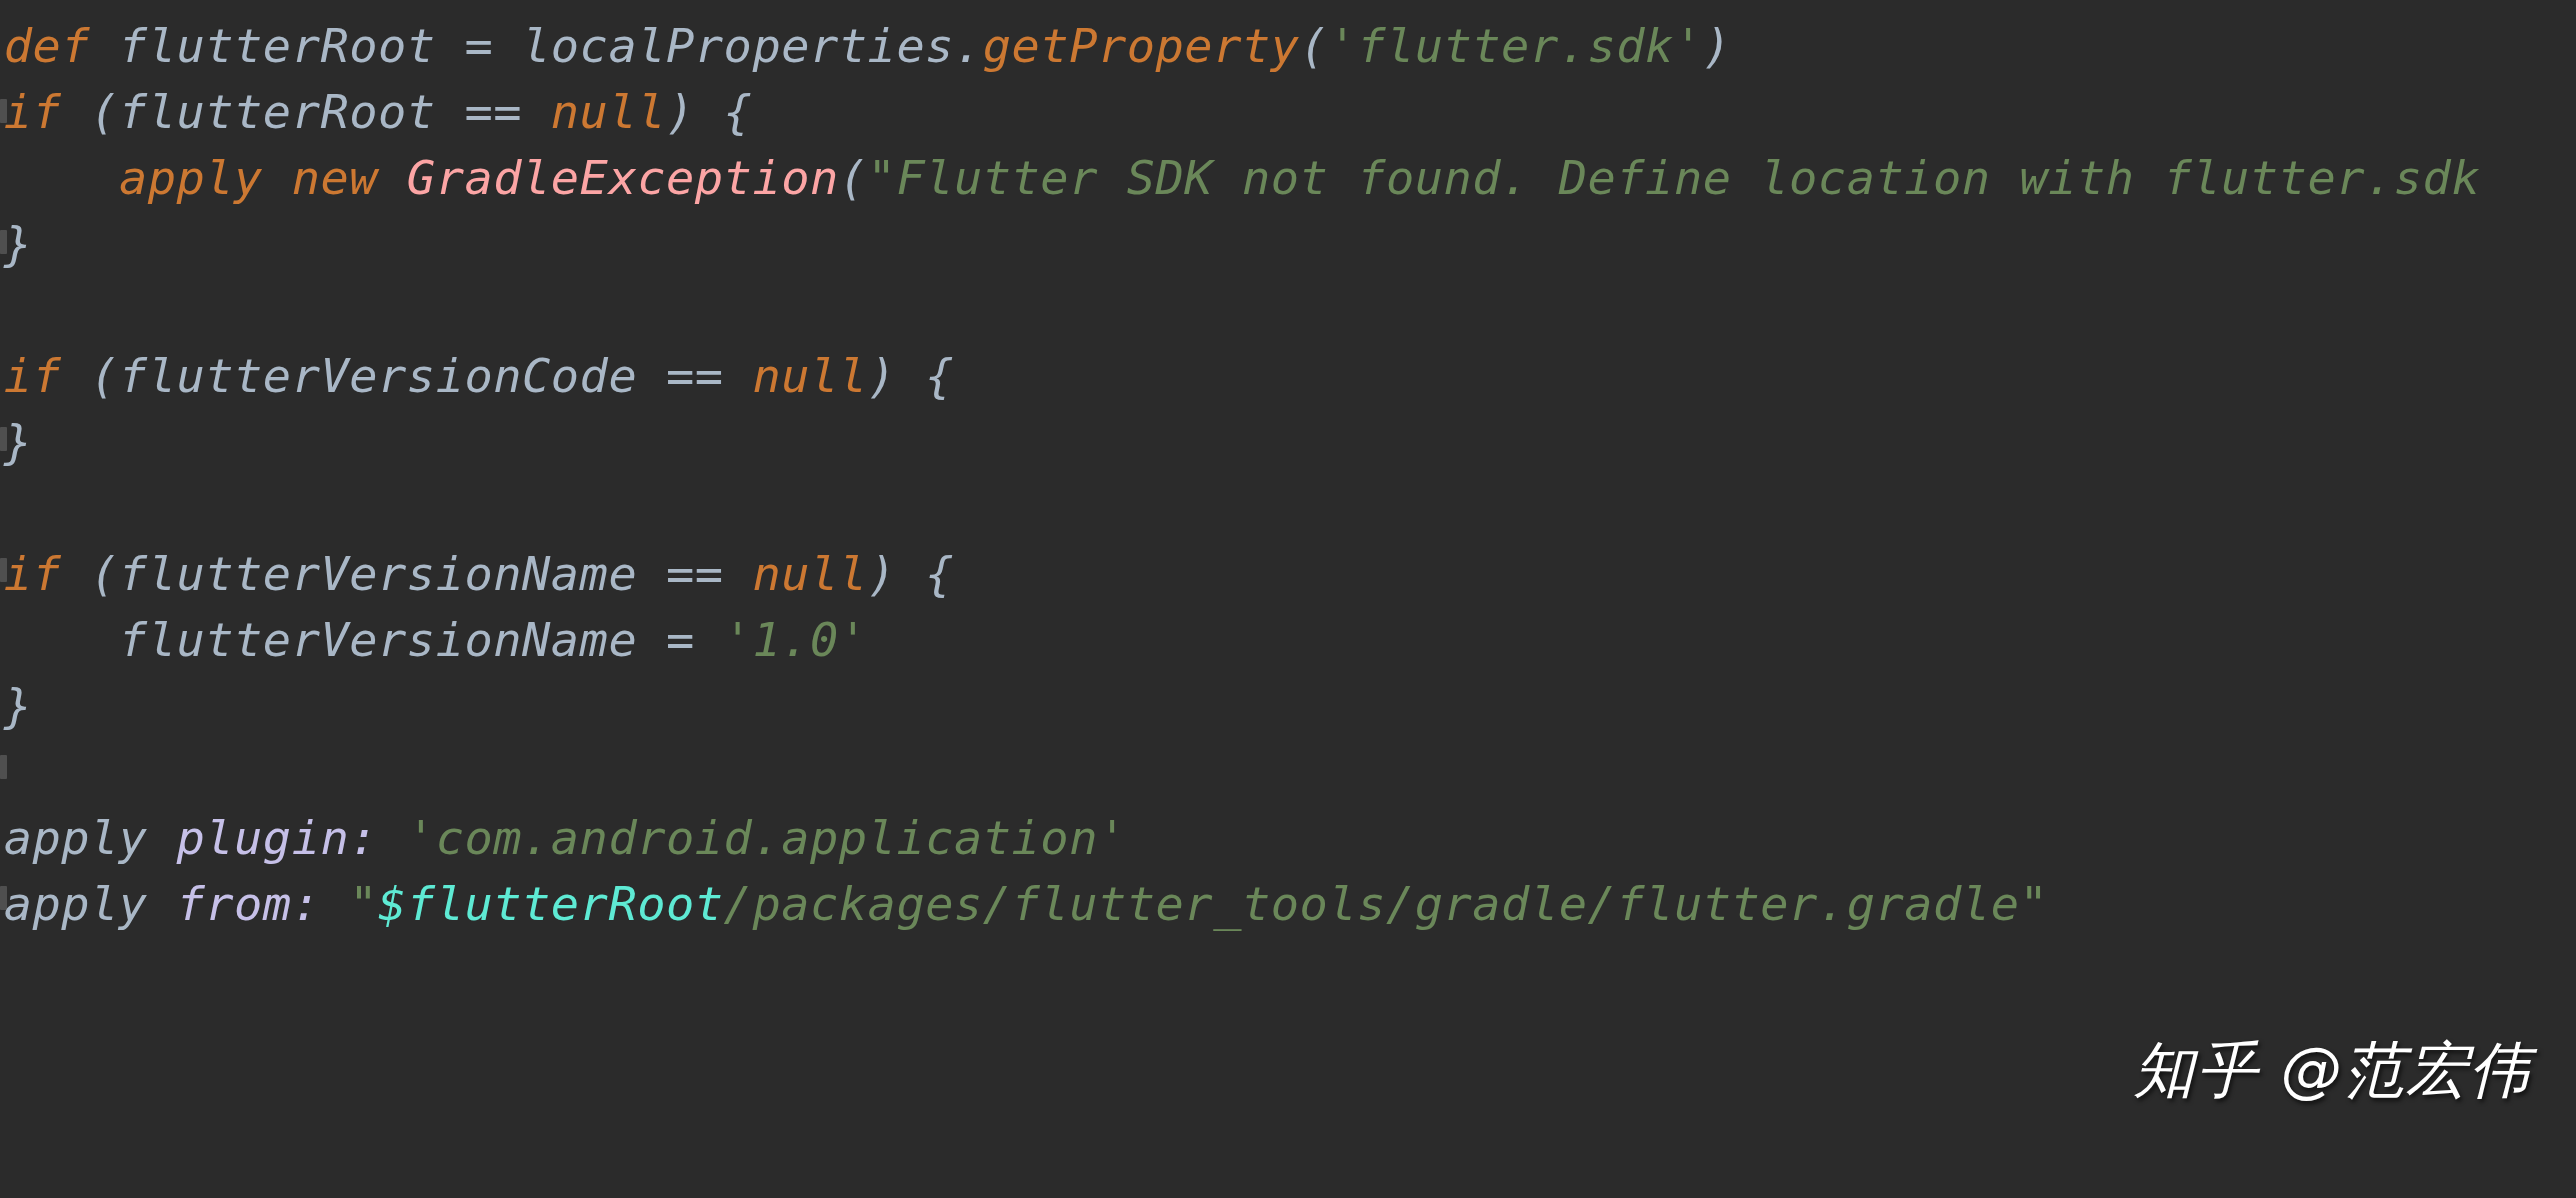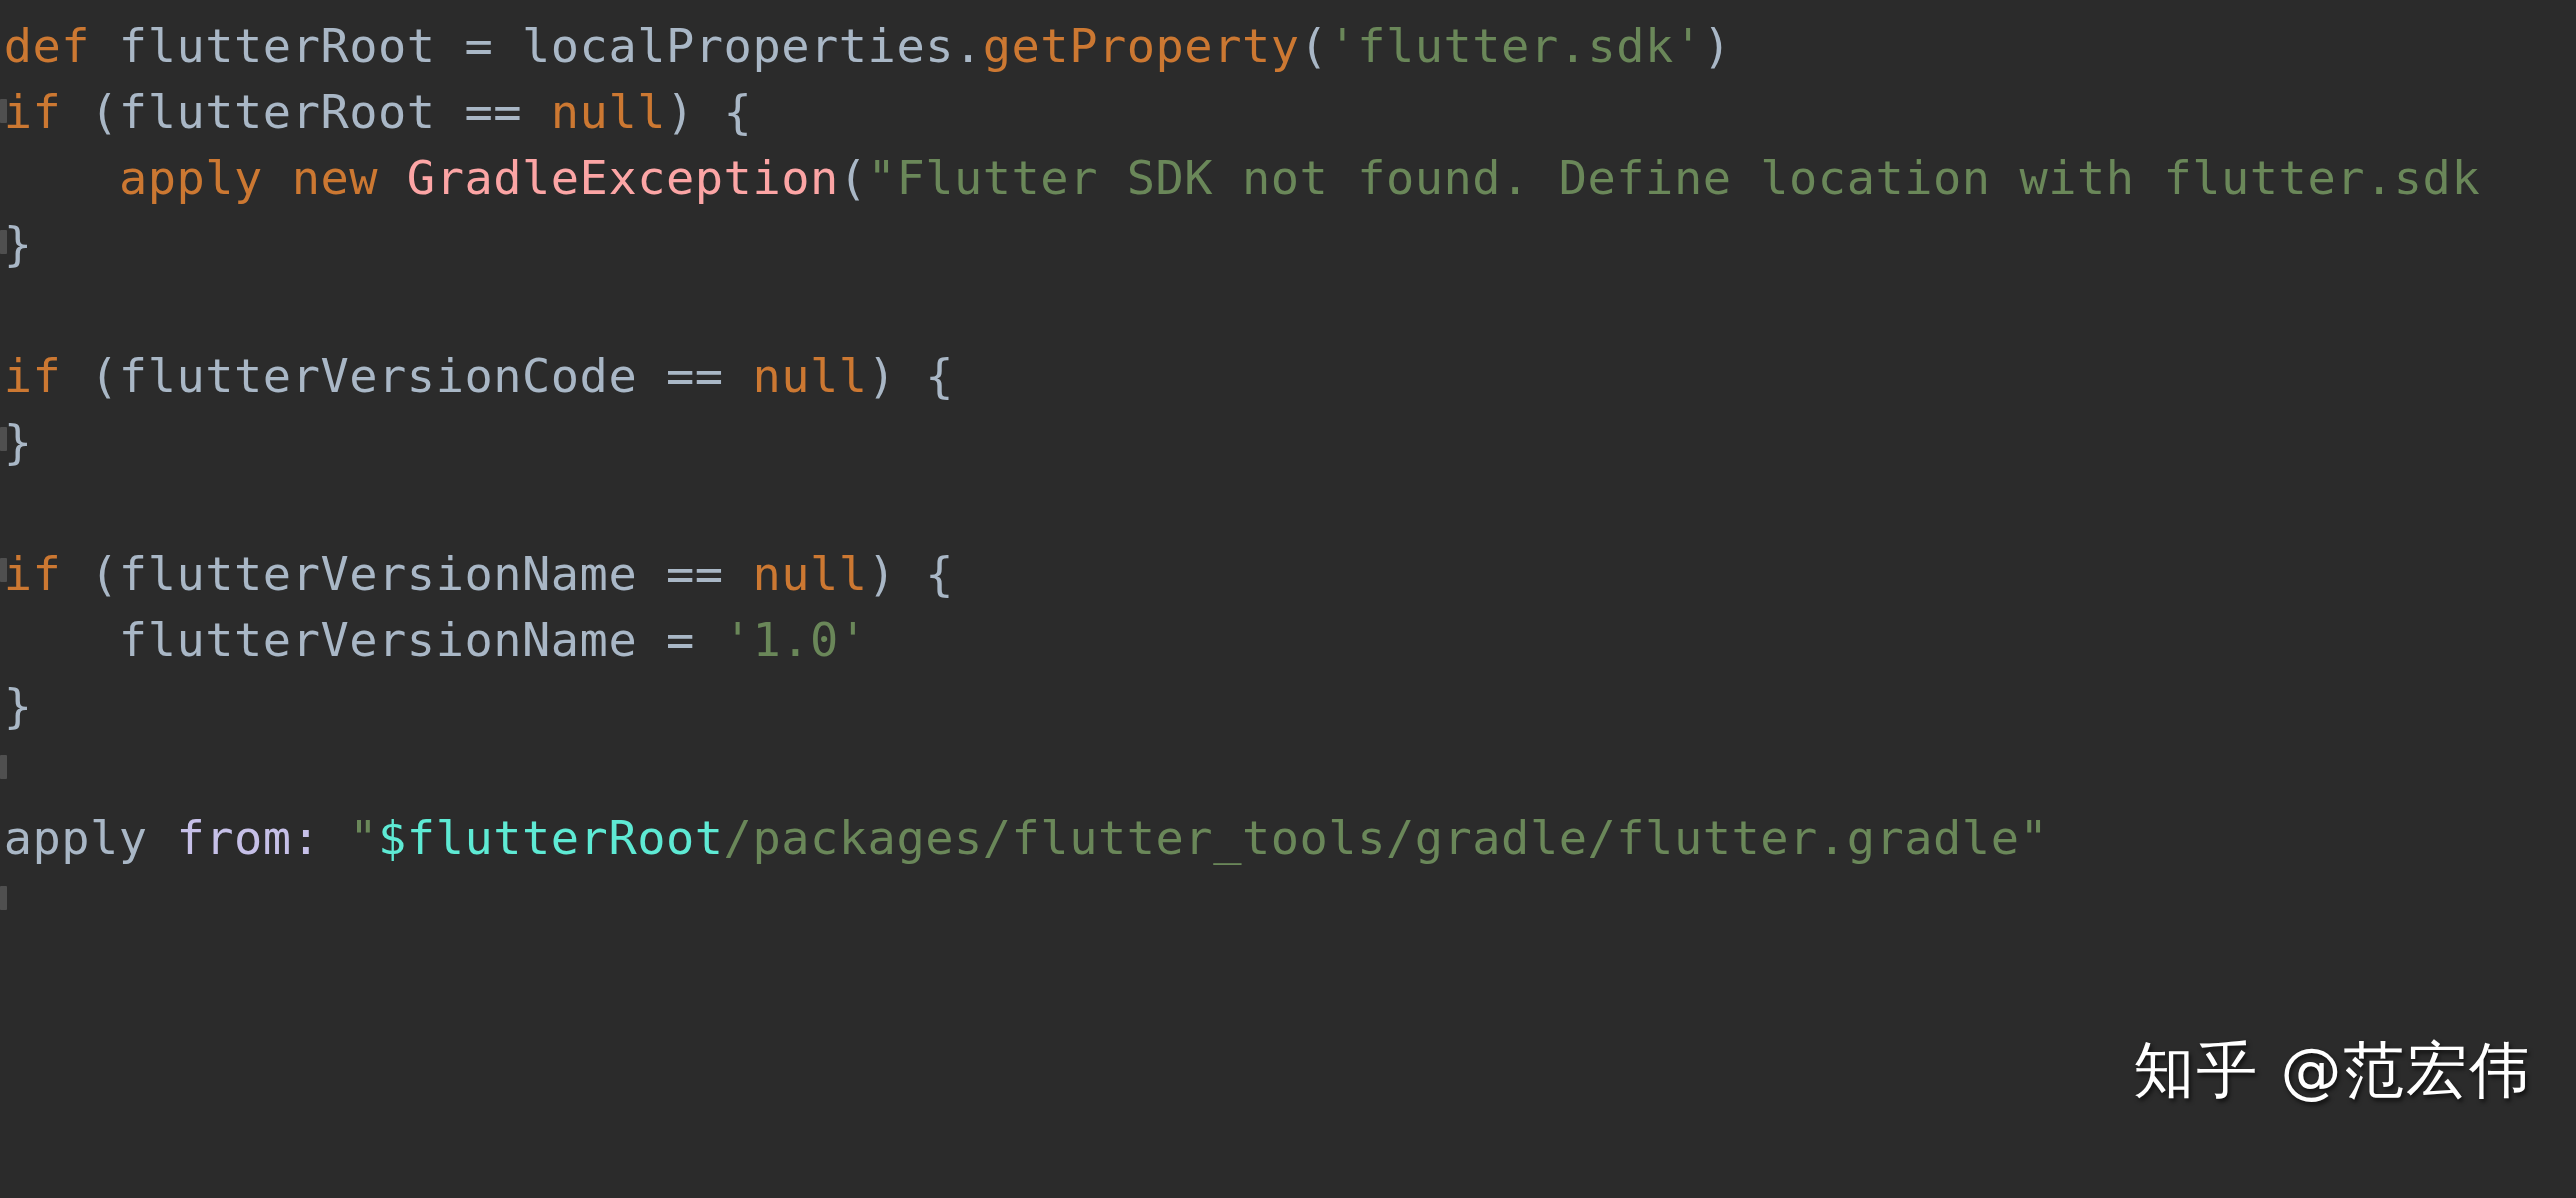--- a/index.html
+++ b/index.html
@@ -13,20 +13,21 @@
     overflow: hidden;
     font-family: "DejaVu Sans Mono", "Liberation Mono", monospace;
   }
 
   #editor {
     position: relative;
     width: 2576px;
     height: 1160px;
     background: #2b2b2b;
     overflow: hidden;
+    font-style: italic;
   }
 
   
   .gutter-stub {
     position: absolute;
     left: 0;
     width: 6.5px;
     height: 24px;
     background: #6e6e6e;
     opacity: 0.55;
@@ -87,20 +88,21 @@
       <div class="line"><span class="txt">    </span><span class="kw">apply new </span><span class="cls">GradleException</span><span class="txt">(</span><span class="str">"Flutter SDK not found. Define location with flutter.sdk</span></div>
       <div class="line"><span class="txt">}</span></div>
       <div class="line">&nbsp;</div>
       <div class="line"><span class="kw">if</span><span class="txt"> (flutterVersionCode == </span><span class="kw">null</span><span class="txt">) {</span></div>
       <div class="line"><span class="txt">}</span></div>
       <div class="line">&nbsp;</div>
       <div class="line"><span class="kw">if</span><span class="txt"> (flutterVersionName == </span><span class="kw">null</span><span class="txt">) {</span></div>
       <div class="line"><span class="txt">    flutterVersionName = </span><span class="str">'1.0'</span></div>
       <div class="line"><span class="txt">}</span></div>
       <div class="line">&nbsp;</div>
+      <div class="line"><span class="txt">apply </span><span class="lav">plugin:</span><span class="txt"> </span><span class="str">'com.android.application'</span></div>
       <div class="line"><span class="txt">apply </span><span class="lav">from:</span><span class="txt"> </span><span class="str">"</span><span class="interp">$flutterRoot</span><span class="str">/packages/flutter_tools/gradle/flutter.gradle"</span></div>
     </div>
   <div class="watermark">知乎 @范宏伟</div>
 <div class="gutter-stub" style="top: 99px;"></div>
     <div class="gutter-stub" style="top: 230px;"></div>
     <div class="gutter-stub" style="top: 427px;"></div>
     <div class="gutter-stub" style="top: 558px;"></div>
     <div class="gutter-stub" style="top: 755px;"></div>
     <div class="gutter-stub" style="top: 886px;"></div>
   </div>

